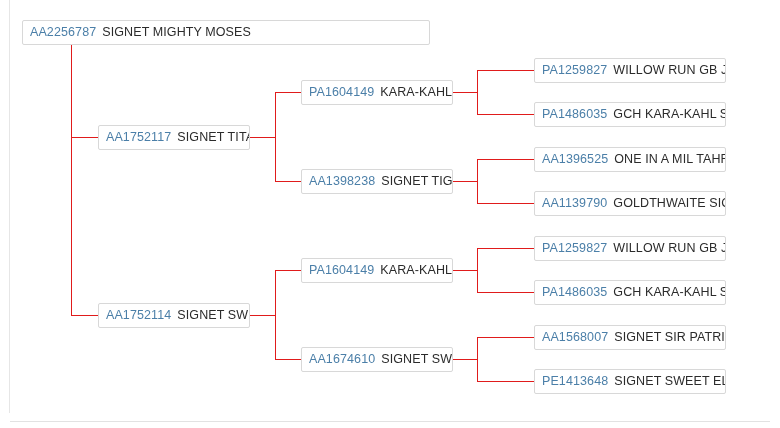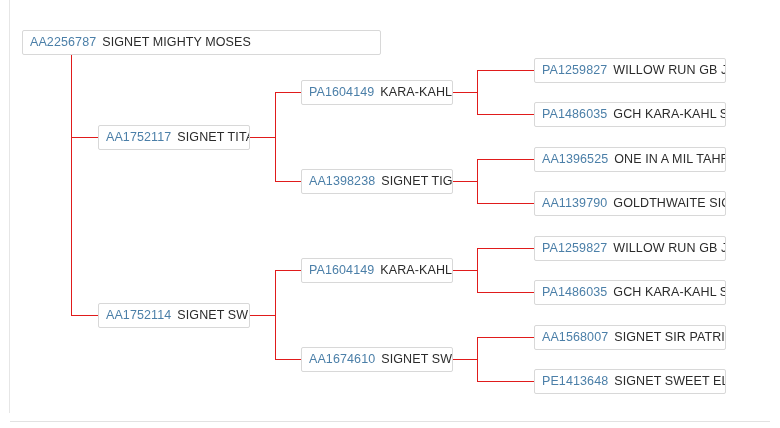--- a/index.html
+++ b/index.html
@@ -80,21 +80,21 @@
 </head>
 <body>
 
 <div id="page">
 
   <div class="page-rule-left"></div>
   <div class="page-rule-bottom"></div>
 
   <div id="tree">
 
-    <div class="node" id="n-root" style="left:22px; top:30px; width:359px;">
+    <div class="node" id="n-root" style="left:22px; top:20px; width:408px;">
       <span class="nid">AA2256787</span><span class="nname">SIGNET MIGHTY MOSES</span>
     </div>
 
     <div class="conn v" style="left:71px; top:39px; height:98px;"></div>
     <div class="conn v" style="left:71px; top:137px; height:178px;"></div>
     <div class="conn h" style="left:71px; top:137px; width:27px;"></div>
     <div class="conn h" style="left:71px; top:315px; width:27px;"></div>
 
     <div class="node" style="left:98px; top:125px; width:152px;">
       <span class="nid">AA1752117</span><span class="nname">SIGNET TITA...</span>

